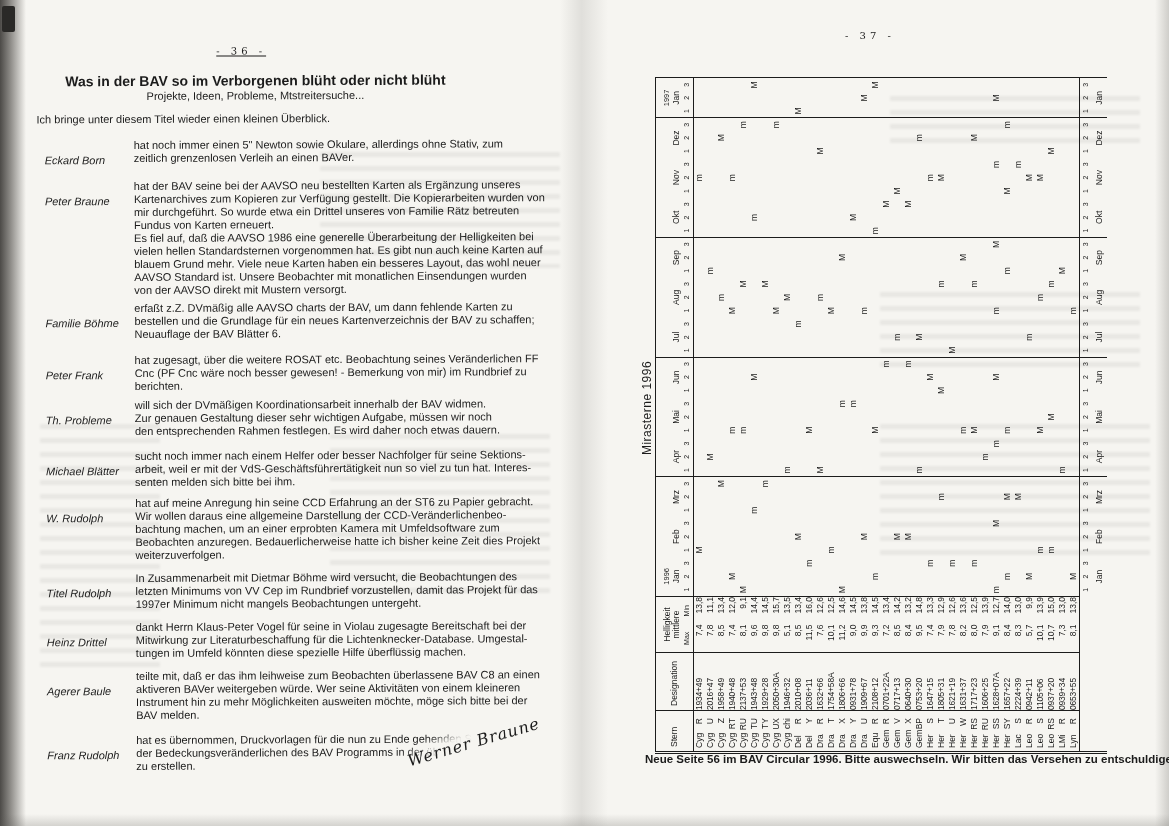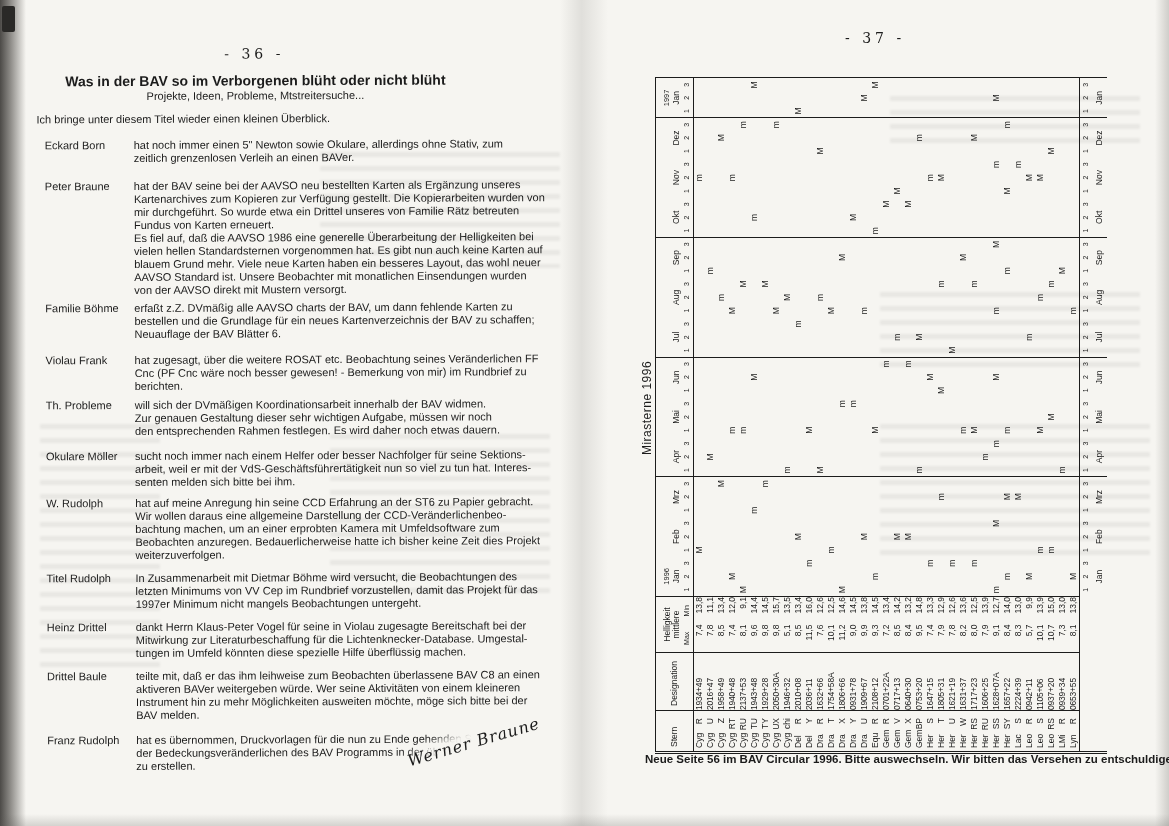--- a/index.html
+++ b/index.html
@@ -12,26 +12,26 @@
   .gutter{position:absolute;left:560px;top:0;width:48px;height:826px;
     background:linear-gradient(90deg,rgba(0,0,0,0) 0%,rgba(90,88,84,.14) 45%,rgba(0,0,0,0) 100%);}
   .edge-right{position:absolute;right:0;top:0;width:14px;height:826px;
     background:linear-gradient(270deg,rgba(90,88,84,.25),rgba(0,0,0,0));}
   .edge-bottom{position:absolute;left:0;bottom:0;width:1169px;height:12px;
     background:linear-gradient(0deg,rgba(90,88,84,.22),rgba(0,0,0,0));}
   .ghost{position:absolute;filter:blur(1.2px);opacity:.13;pointer-events:none;
     background:repeating-linear-gradient(180deg,rgba(0,0,0,0) 0 4px,rgba(60,60,60,.55) 4px 9px,rgba(0,0,0,0) 9px 14px);}
   
   .abs{position:absolute;}
-  .pagenum{font-size:14px;letter-spacing:4px;font-family:"DejaVu Serif",serif;}
+  .pagenum{font-size:10px;letter-spacing:4px;font-family:"DejaVu Serif",serif;}
   .p36-title{font-size:14px;font-weight:bold;text-align:center;}
   .p36-sub{font-size:11px;text-align:center;}
   .p36-intro{font-size:11px;}
   .entry{position:absolute;left:44px;width:520px;}
-  .entry .ename{position:absolute;left:0;top:0;font-size:11px;white-space:nowrap;}
+  .entry .ename{position:absolute;left:0;top:15px;font-size:11px;white-space:nowrap;font-style:italic;}
   .entry .elines{position:absolute;left:89px;top:0;width:430px;font-size:11px;line-height:13px;}
   .entry .elines div{white-space:nowrap;}
   .signature{position:absolute;left:388px;top:724px;transform:rotate(-16deg);
     font-family:"DejaVu Serif",serif;font-style:italic;font-size:16px;letter-spacing:1px;
     background:radial-gradient(ellipse at center,rgba(246,245,241,.95) 30%,rgba(246,245,241,0) 75%);
     padding:8px 14px;}
   
   #tablewrap{position:absolute;left:640px;top:62px;width:470px;height:692px;}
   #printsheet{position:absolute;left:-111px;top:111px;width:692px;height:470px;
     transform:rotate(-90deg);}
@@ -76,21 +76,21 @@
   <div class="edge-bottom"></div>
 
   <div class="ghost" style="left:320px;top:148px;width:240px;height:120px;"></div>
   <div class="ghost" style="left:40px;top:420px;width:120px;height:250px;"></div>
   <div class="ghost" style="left:330px;top:430px;width:220px;height:170px;"></div>
   <div class="ghost" style="left:890px;top:92px;width:250px;height:60px;"></div>
   <div class="ghost" style="left:880px;top:288px;width:260px;height:80px;"></div>
   <div class="ghost" style="left:880px;top:420px;width:270px;height:140px;"></div>
 
   <div class="skew">
-    <div class="abs pagenum" style="left:224px;top:44px;">- 36 -</div>
+    <div class="abs pagenum" style="left:216px;top:44px;text-decoration:underline;">- 36 -</div>
     <div class="abs p36-title" style="left:40px;top:71px;width:430px;">Was in der BAV so im Verborgenen blüht oder nicht blüht</div>
     <div class="abs p36-sub" style="left:40px;top:88px;width:430px;">Projekte, Ideen, Probleme, Mtstreitersuche...</div>
     <div class="abs p36-intro" style="left:36px;top:111px;">Ich bringe unter diesem Titel wieder einen kleinen Überblick.</div>
     <div id="entries">
         <div class="entry" style="top: 137px;">
           <div class="ename">Eckard Born</div>
           <div class="elines">
             <div>hat noch immer einen 5" Newton sowie Okulare, allerdings ohne Stativ, zum</div>
             <div>zeitlich grenzenlosen Verleih an einen BAVer.</div>
           </div>
@@ -111,37 +111,37 @@
         </div>
         <div class="entry" style="top: 300px;">
           <div class="ename">Familie Böhme</div>
           <div class="elines">
             <div>erfaßt  z.Z. DVmäßig alle AAVSO charts der BAV, um dann fehlende Karten zu</div>
             <div>bestellen und die Grundlage für ein neues Kartenverzeichnis der BAV zu schaffen;</div>
             <div>Neuauflage der BAV Blätter 6.</div>
           </div>
         </div>
         <div class="entry" style="top: 352px;">
-          <div class="ename">Violau Frank</div>
+          <div class="ename">Peter Frank</div>
           <div class="elines">
             <div>hat zugesagt, über die weitere ROSAT etc. Beobachtung seines Veränderlichen FF</div>
             <div>Cnc (PF Cnc wäre noch besser gewesen! - Bemerkung von mir) im Rundbrief zu</div>
             <div>berichten.</div>
           </div>
         </div>
         <div class="entry" style="top: 397px;">
           <div class="ename">Th. Probleme</div>
           <div class="elines">
             <div>will sich der DVmäßigen Koordinationsarbeit  innerhalb der BAV widmen.</div>
             <div>Zur genauen Gestaltung dieser sehr wichtigen Aufgabe, müssen wir noch</div>
             <div>den entsprechenden Rahmen festlegen. Es wird daher noch etwas dauern.</div>
           </div>
         </div>
         <div class="entry" style="top: 448px;">
-          <div class="ename">Okulare Möller</div>
+          <div class="ename">Michael Blätter</div>
           <div class="elines">
             <div>sucht noch immer  nach einem Helfer oder besser Nachfolger  für seine Sektions-</div>
             <div>arbeit, weil er mit der VdS-Geschäftsführertätigkeit nun so viel zu tun hat. Interes-</div>
             <div>senten melden sich bitte bei ihm.</div>
           </div>
         </div>
         <div class="entry" style="top: 495px;">
           <div class="ename">W. Rudolph</div>
           <div class="elines">
             <div>hat  auf meine Anregung hin seine CCD Erfahrung an der ST6 zu Papier gebracht.</div>
@@ -161,21 +161,21 @@
         </div>
         <div class="entry" style="top: 619px;">
           <div class="ename">Heinz Drittel</div>
           <div class="elines">
             <div>dankt Herrn  Klaus-Peter Vogel  für seine in Violau zugesagte Bereitschaft bei der</div>
             <div>Mitwirkung zur Literaturbeschaffung für die Lichtenknecker-Database. Umgestal-</div>
             <div>tungen im Umfeld könnten diese spezielle Hilfe überflüssig machen.</div>
           </div>
         </div>
         <div class="entry" style="top: 668px;">
-          <div class="ename">Drittel Baule</div>
+          <div class="ename">Agerer Baule</div>
           <div class="elines">
             <div>teilte mit, daß er  das ihm leihweise zum Beobachten überlassene BAV C8 an einen</div>
             <div>aktiveren BAVer weitergeben würde. Wer seine Aktivitäten von einem  kleineren</div>
             <div>Instrument hin zu mehr Möglichkeiten ausweiten möchte, möge sich bitte bei der</div>
             <div>BAV melden.</div>
           </div>
         </div>
         <div class="entry" style="top: 732px;">
           <div class="ename">Franz Rudolph</div>
           <div class="elines">

